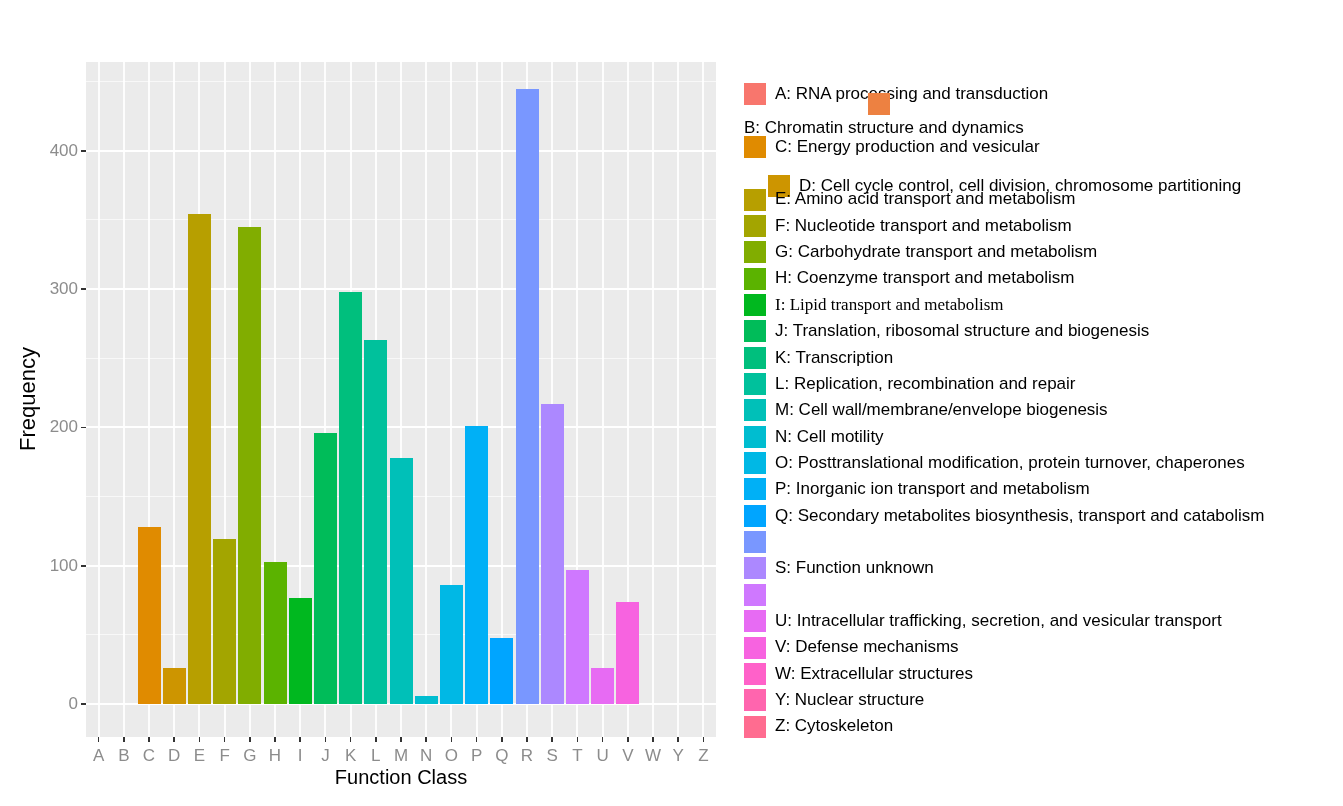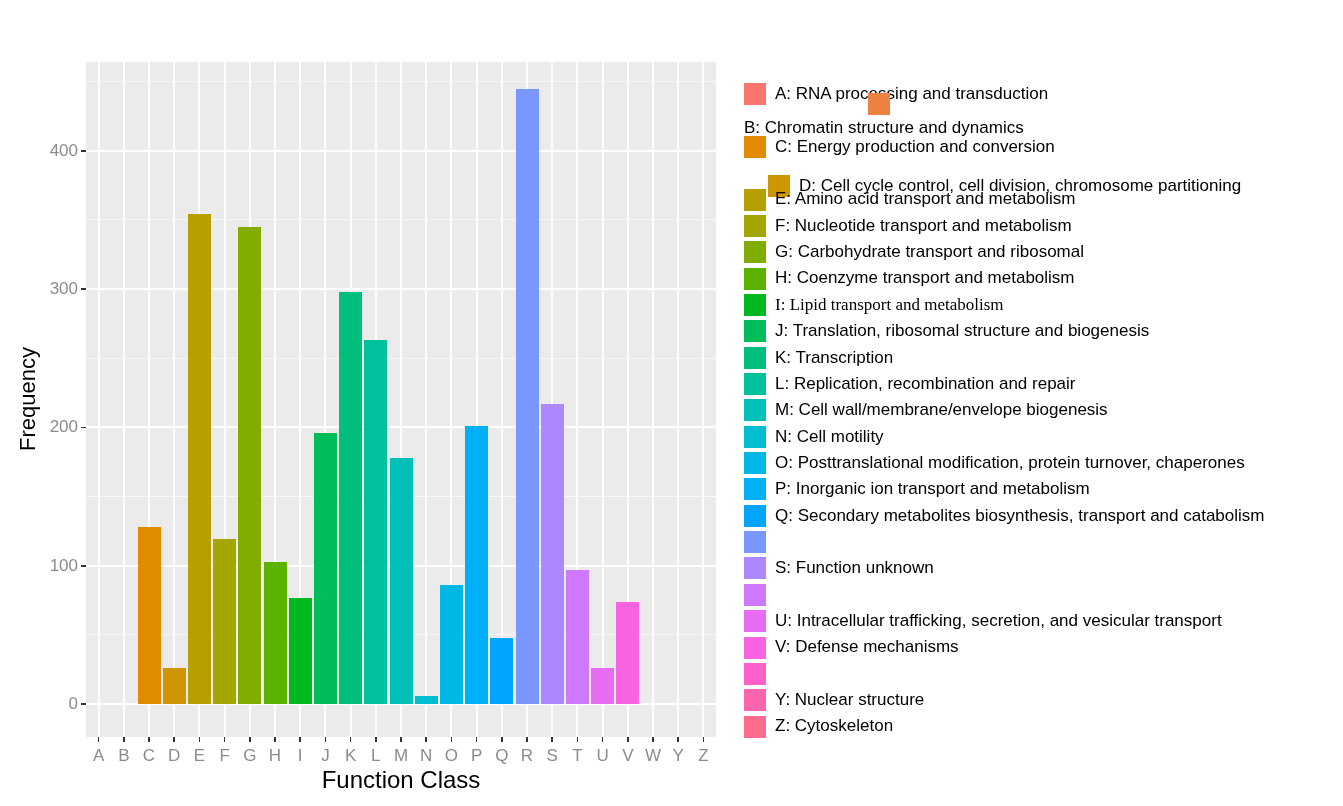--- a/index.html
+++ b/index.html
@@ -23,21 +23,21 @@
     position:absolute;font-size:17px;color:#8C8C8C;text-align:right;width:60px;
     transform:translateY(-50%);
   }
   .xtick-label{
     position:absolute;font-size:17px;color:#8C8C8C;text-align:center;width:26px;
     transform:translateX(-50%);
   }
   .tickmark-y{position:absolute;height:1.5px;width:5px;background:#333;}
   .tickmark-x{position:absolute;width:1.5px;height:5px;background:#333;}
   .x-axis-title{
-    position:absolute;font-size:24px;color:#000;white-space:nowrap;transform:translateX(-50%);
+    position:absolute;font-size:20px;color:#000;white-space:nowrap;transform:translateX(-50%);
   }
   .y-axis-title{
     position:absolute;font-size:22px;color:#000;white-space:nowrap;
     transform:translate(-50%,-50%) rotate(-90deg);
   }
   .legend{position:absolute;left:744px;top:81px;}
   .legend-row{position:absolute;left:0;height:26.35px;display:flex;align-items:center;}
   .legend-swatch{width:22px;height:22px;flex:0 0 22px;margin-right:9px;}
   .legend-text{font-size:17px;color:#000;white-space:nowrap;line-height:26.35px;}
 </style>
@@ -170,37 +170,37 @@
       <div class="legend-row" style="top: 0px;">
         <div class="legend-swatch" style="background: rgb(248, 118, 109);"></div>
         <div class="legend-text">A: RNA processing and transduction</div>
       </div>
       <div class="legend-row" style="top: 12px; flex-direction: column;">
         <div class="legend-swatch" style="background: rgb(237, 129, 65);"></div>
         <div class="legend-text">B: Chromatin structure and dynamics</div>
       </div>
       <div class="legend-row" style="top: 52.7px;">
         <div class="legend-swatch" style="background: rgb(224, 139, 0);"></div>
-        <div class="legend-text">C: Energy production and conversion</div>
+        <div class="legend-text">C: Energy production and vesicular</div>
       </div>
       <div class="legend-row" style="top: 92px; padding-left: 24px;">
         <div class="legend-swatch" style="background: rgb(205, 149, 0);"></div>
         <div class="legend-text">D: Cell cycle control, cell division, chromosome partitioning</div>
       </div>
       <div class="legend-row" style="top: 105.4px;">
         <div class="legend-swatch" style="background: rgb(183, 159, 0);"></div>
         <div class="legend-text">E: Amino acid transport and metabolism</div>
       </div>
       <div class="legend-row" style="top: 131.75px;">
         <div class="legend-swatch" style="background: rgb(163, 165, 0);"></div>
         <div class="legend-text">F: Nucleotide transport and metabolism</div>
       </div>
       <div class="legend-row" style="top: 158.1px;">
         <div class="legend-swatch" style="background: rgb(129, 173, 0);"></div>
-        <div class="legend-text">G: Carbohydrate transport and ribosomal</div>
+        <div class="legend-text">G: Carbohydrate transport and metabolism</div>
       </div>
       <div class="legend-row" style="top: 184.45px;">
         <div class="legend-swatch" style="background: rgb(91, 179, 0);"></div>
         <div class="legend-text">H: Coenzyme transport and metabolism</div>
       </div>
       <div class="legend-row" style="top: 210.8px; font-family: Liberation Serif, serif;">
         <div class="legend-swatch" style="background: rgb(0, 184, 31);"></div>
         <div class="legend-text">I: Lipid transport and metabolism</div>
       </div>
       <div class="legend-row" style="top: 237.15px;">
@@ -248,20 +248,21 @@
       <div class="legend-row" style="top: 527px;">
         <div class="legend-swatch" style="background: rgb(231, 107, 243);"></div>
         <div class="legend-text">U: Intracellular trafficking, secretion, and vesicular transport</div>
       </div>
       <div class="legend-row" style="top: 553.35px;">
         <div class="legend-swatch" style="background: rgb(247, 99, 224);"></div>
         <div class="legend-text">V: Defense mechanisms</div>
       </div>
       <div class="legend-row" style="top: 579.7px;">
         <div class="legend-swatch" style="background: rgb(255, 97, 201);"></div>
+        <div class="legend-text">W: Extracellular structures</div>
       </div>
       <div class="legend-row" style="top: 606.05px;">
         <div class="legend-swatch" style="background: rgb(255, 101, 174);"></div>
         <div class="legend-text">Y: Nuclear structure</div>
       </div>
       <div class="legend-row" style="top: 632.4px;">
         <div class="legend-swatch" style="background: rgb(255, 108, 144);"></div>
         <div class="legend-text">Z: Cytoskeleton</div>
       </div>
     </div>

